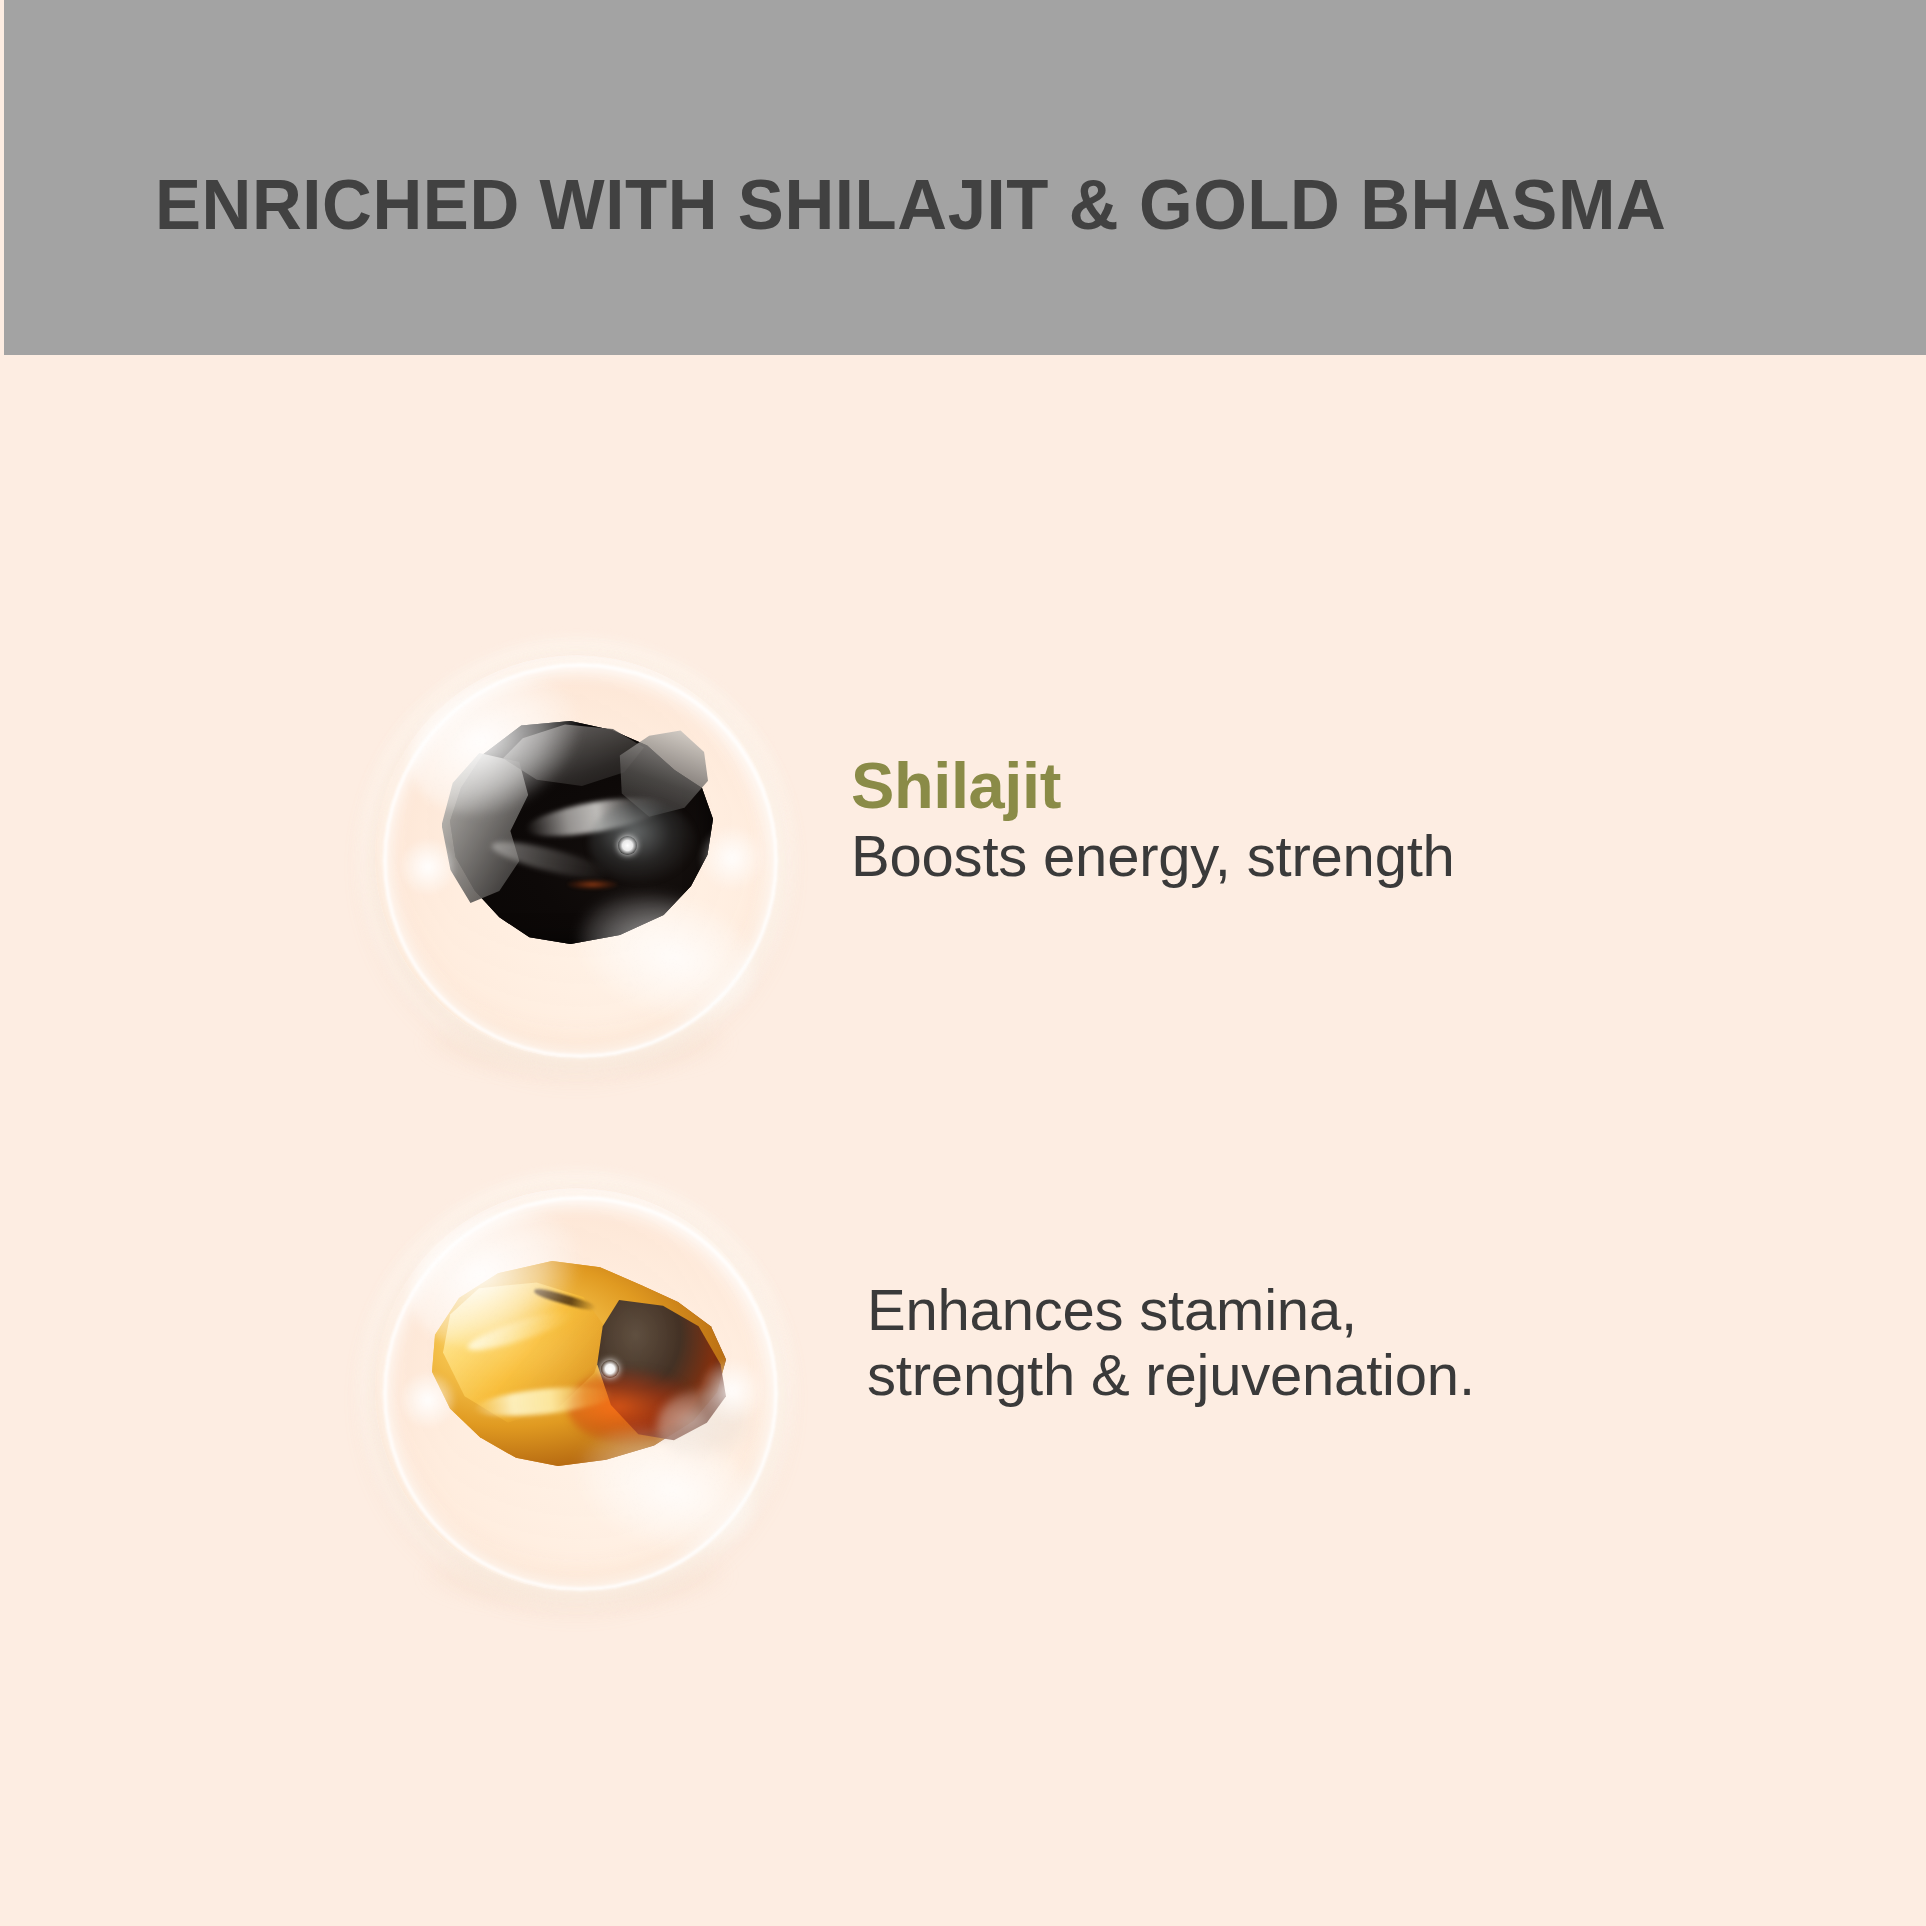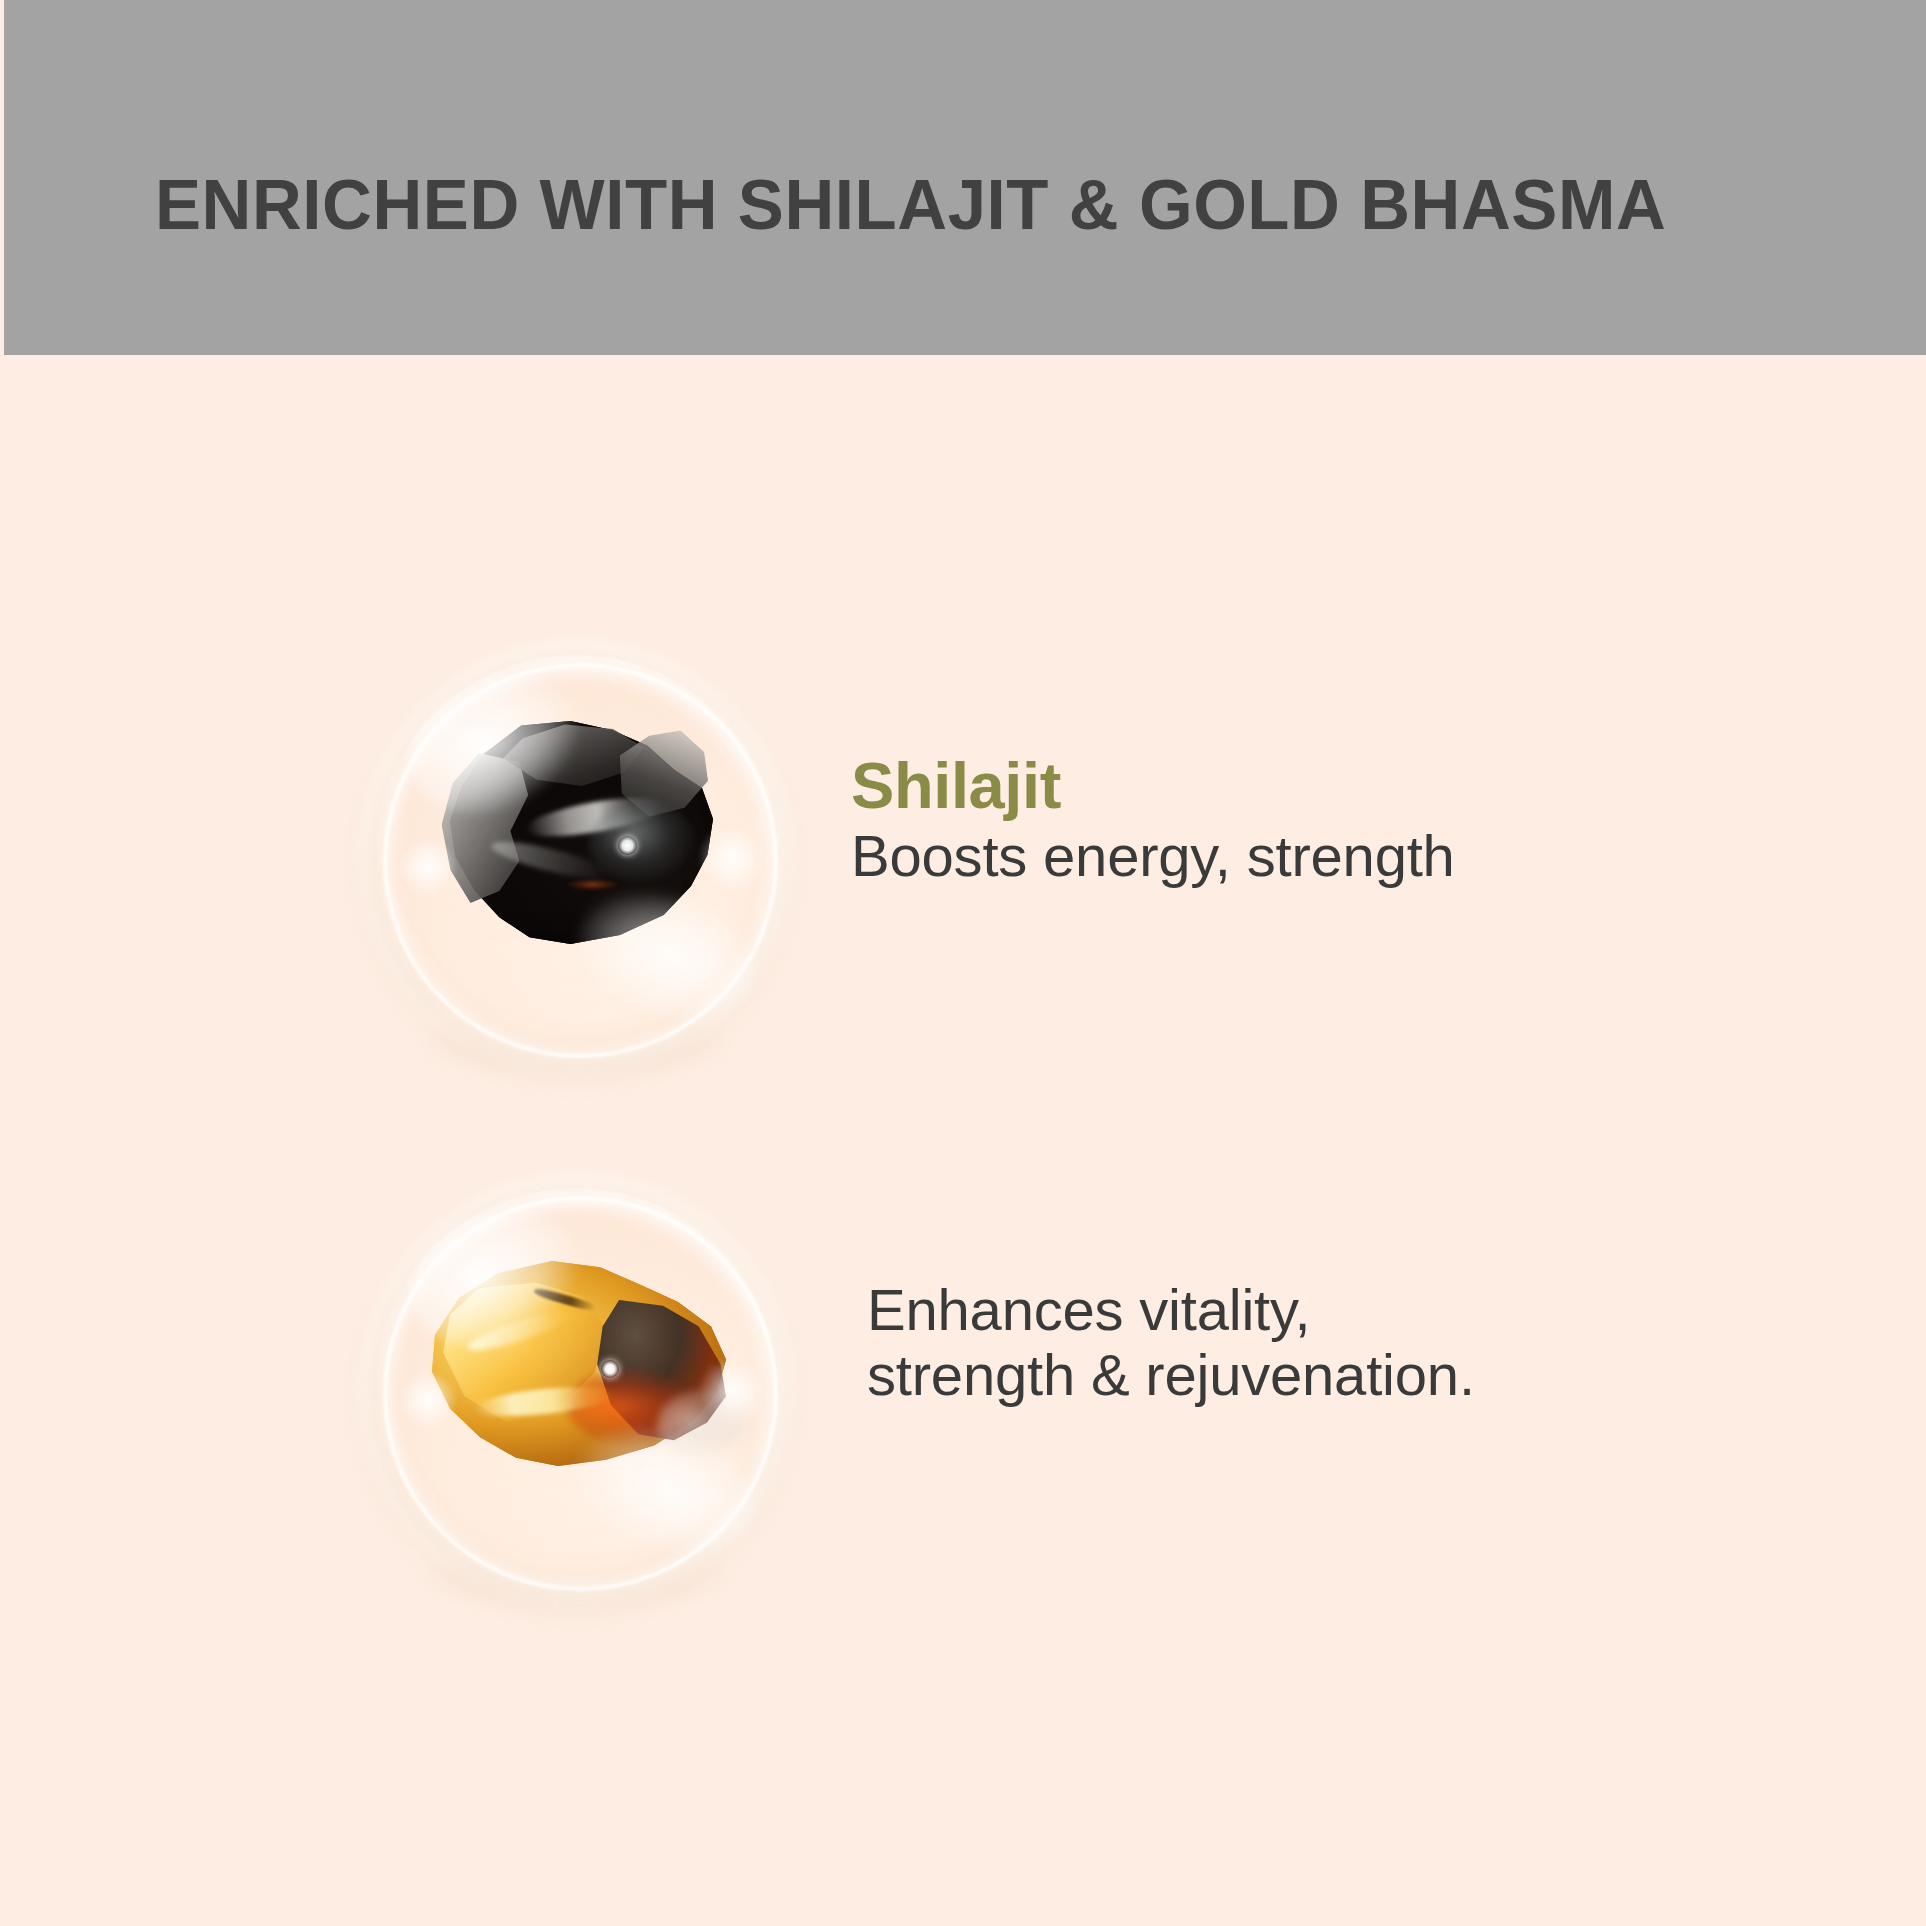--- a/index.html
+++ b/index.html
@@ -341,20 +341,20 @@
       </div>
       <div class="bubble-rim"></div>
       <div class="bubble-spec-tl"></div>
       <div class="bubble-spec-br"></div>
       <div class="bubble-dot-l"></div>
       <div class="bubble-dot-r"></div>
     </div>
 
     <div class="text-col" id="text-gold">
       <div class="ing-desc">
-        <span class="line">Enhances vitality,</span>
+        <span class="line">Enhances stamina,</span>
         <span class="line">strength &amp; rejuvenation.</span>
       </div>
     </div>
   </div>
 
 </div>
 
 
 </body></html>

